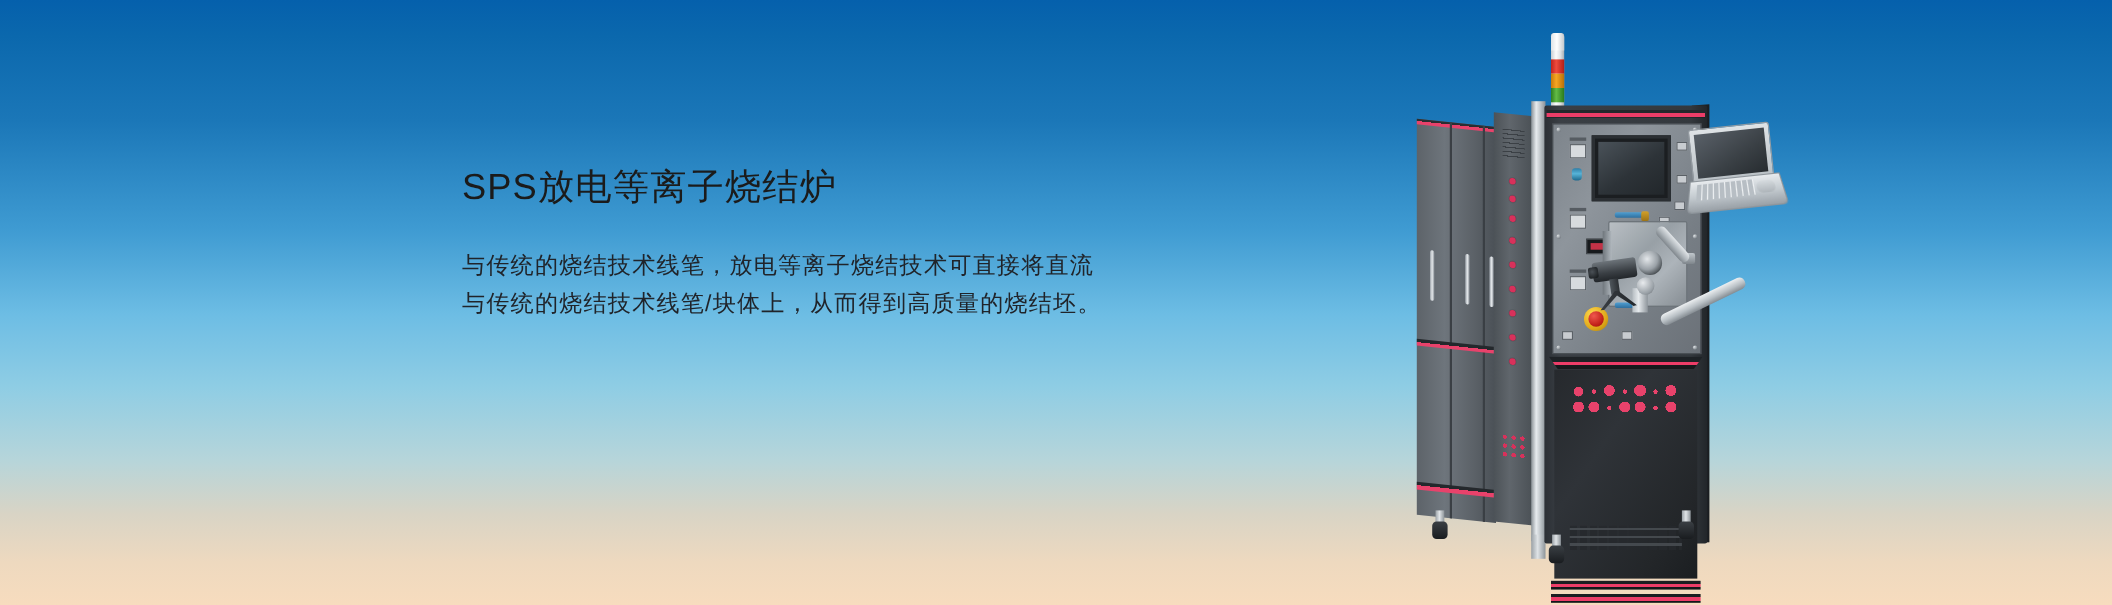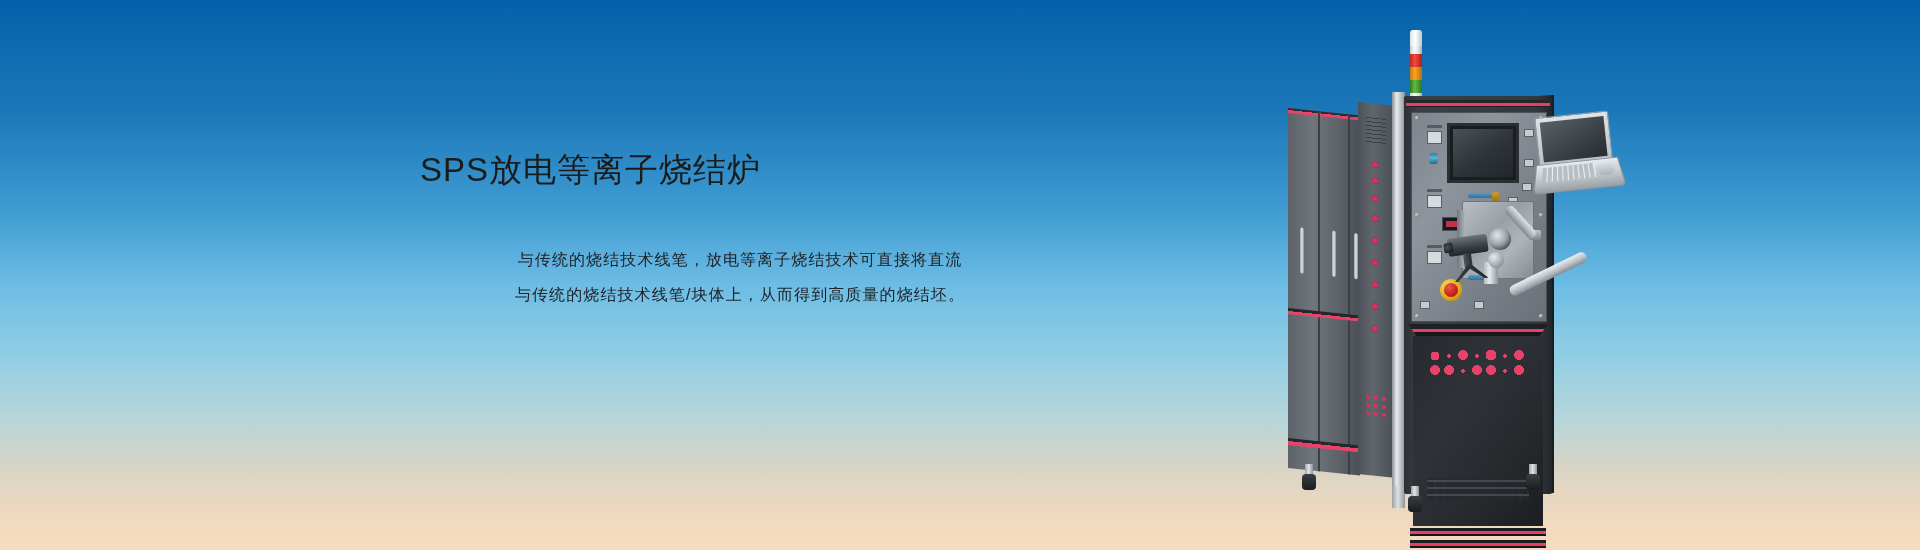--- a/index.html
+++ b/index.html
@@ -20,26 +20,26 @@
       #b6d5da 76%,
       #d9d4c5 85%,
       #eed9bf 93%,
       #f7dcbe 100%);
   }
 
   
   .text-block{position:absolute;left:420px;top:150px;width:640px;}
   .headline{
     font-size:33px;line-height:1.2;color:#1b1b1b;font-weight:400;
-    letter-spacing:1px;margin:0 0 52px 0;white-space:nowrap;
+    letter-spacing:1px;margin:0 0 34px 0;white-space:nowrap;
   }
   .subcopy{margin:0;}
   .subline{
-    font-size:16px;line-height:35px;color:#20242a;
-    letter-spacing:1.1px;white-space:nowrap;text-align:center;
+    font-size:21px;line-height:35px;color:#20242a;
+    letter-spacing:1.1px;white-space:nowrap;
   }
 
   
   .machine{position:absolute;left:1288px;top:24px;width:330px;height:500px;}
 
   
   .tower{position:absolute;left:122px;top:6px;width:12px;height:86px;
     background:linear-gradient(to right,#c9cdd1,#fbfcfd 38%,#dfe3e6 70%,#a9aeb3);
     border-radius:3px 3px 1px 1px;}
   .lamp{position:absolute;left:0;width:12px;height:13px;}

